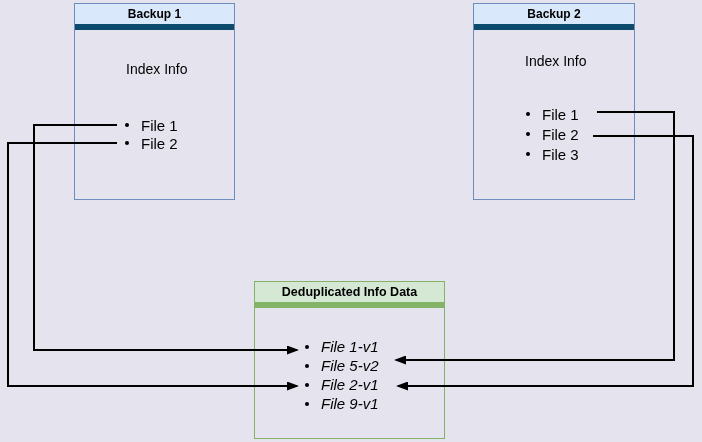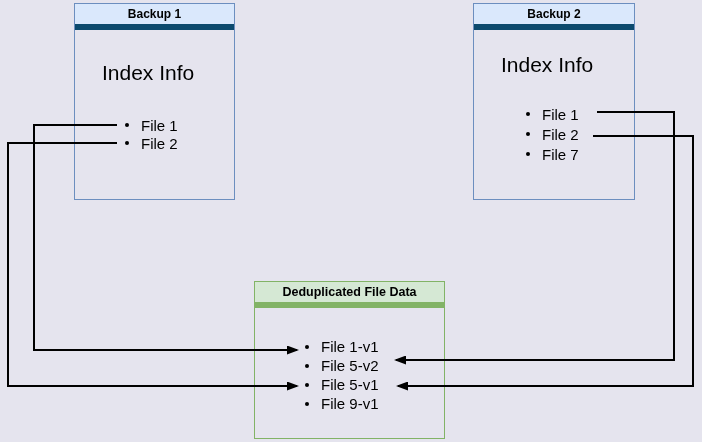--- a/index.html
+++ b/index.html
@@ -29,22 +29,23 @@
     font-weight: bold;
     font-size: 12px;
   }
   .box.green .titlebar {
     background: #D5E8D4;
     border-bottom-color: #82B366;
     font-size: 12.5px;
   }
   .subtitle {
     position: absolute;
-    font-size: 21px;
+    font-size: 14px;
     white-space: nowrap;
+    margin-left: 24px;
   }
   .filelist { position: absolute; }
   .row {
     display: flex;
     align-items: center;
     font-size: 15px;
     white-space: nowrap;
   }
   .dot {
     width: 4px;
@@ -58,21 +59,21 @@
   #backup2 { left: 473px; top: 3px;   width: 160px; height: 195px; }
   #dedup   { left: 254px; top: 281px; width: 189px; height: 156px; }
 
   #backup1 .subtitle { left: 27px; top: 57px; }
   #backup2 .subtitle { left: 27px; top: 49px; }
 
   #backup1 .filelist { left: 50px; top: 112px; }
   #backup1 .row { height: 18px; }
   #backup2 .filelist { left: 52px; top: 100px; }
   #backup2 .row { height: 20px; }
-  #dedup .filelist { left: 50px; top: 55px; }
+  #dedup .filelist { left: 50px; top: 55px; font-style: italic; }
   #dedup .row { height: 19px; }
 
   svg.arrows {
     position: absolute;
     left: 0; top: 0;
     width: 702px;
     height: 442px;
     pointer-events: none;
   }
   svg.arrows path.edge {
@@ -108,39 +109,39 @@
       <div class="row">
         <span class="dot"></span>
         <span>File 1</span>
       </div>
       <div class="row">
         <span class="dot"></span>
         <span>File 2</span>
       </div>
       <div class="row">
         <span class="dot"></span>
-        <span>File 7</span>
+        <span>File 3</span>
       </div>
     </div>
   </div>
 
   <div class="box green" id="dedup">
-    <div class="titlebar">Deduplicated File Data</div>
+    <div class="titlebar">Deduplicated Info Data</div>
     <div class="filelist">
       <div class="row">
         <span class="dot"></span>
         <span>File 1-v1</span>
       </div>
       <div class="row">
         <span class="dot"></span>
         <span>File 5-v2</span>
       </div>
       <div class="row">
         <span class="dot"></span>
-        <span>File 5-v1</span>
+        <span>File 2-v1</span>
       </div>
       <div class="row">
         <span class="dot"></span>
         <span>File 9-v1</span>
       </div>
     </div>
   </div>
 
   <svg class="arrows" viewBox="0 0 702 442">
     <defs>

